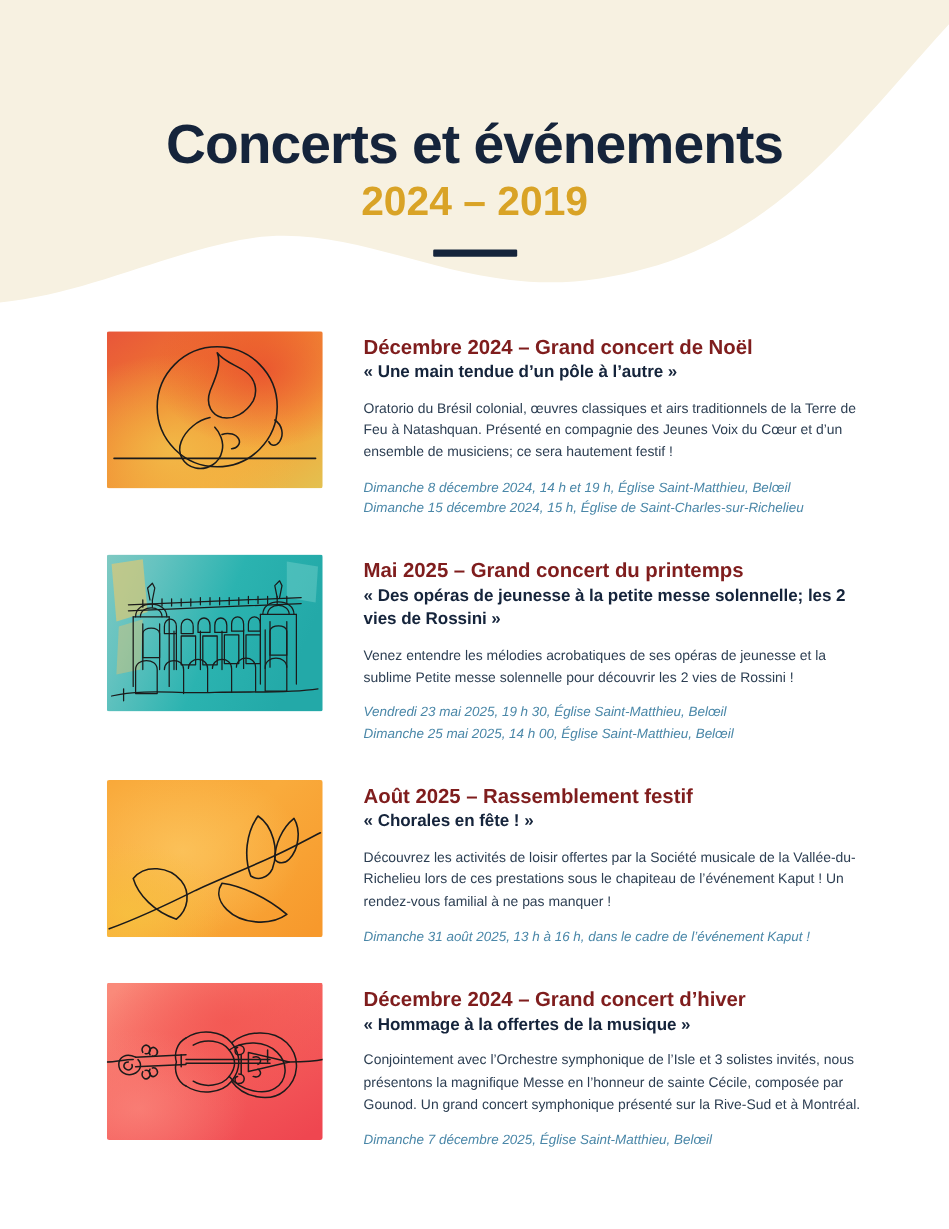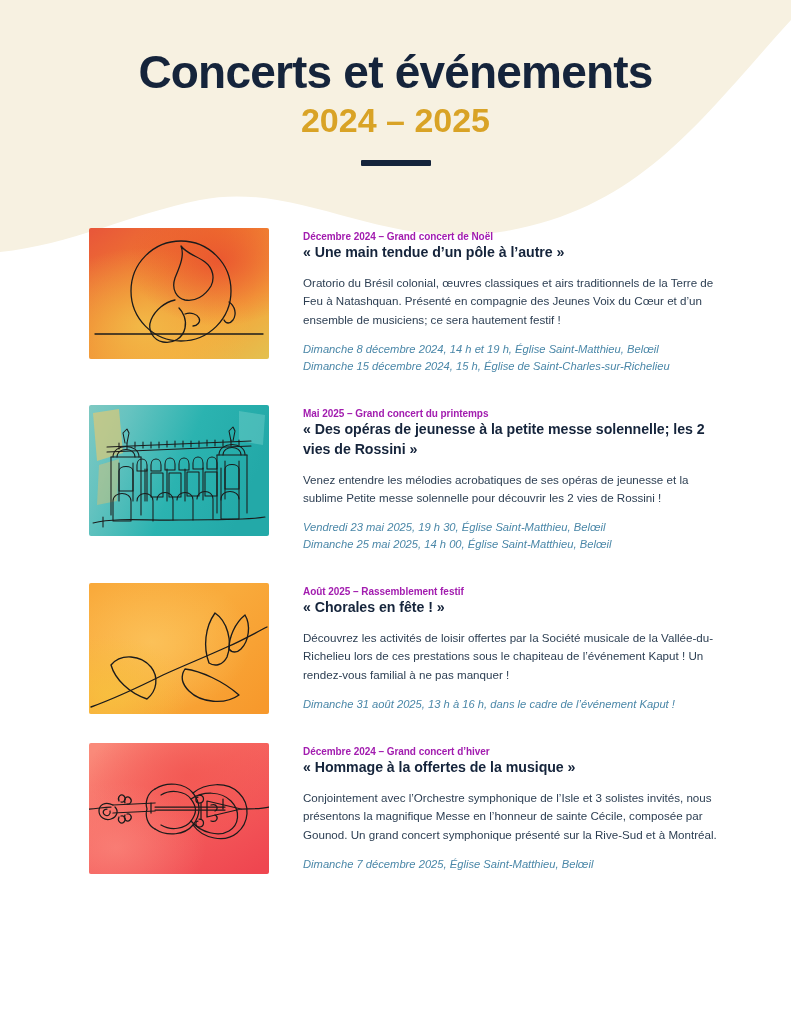--- a/index.html
+++ b/index.html
@@ -24,21 +24,21 @@
     height: 300px;
     z-index: 0;
     pointer-events: none;
   }
 
   
   .header {
     position: relative;
     z-index: 2;
     text-align: center;
-    padding-top: 48px;
+    padding-top: 96px;
   }
   .header-title {
     font-size: 46px;
     font-weight: 700;
     color: #15243b;
     letter-spacing: -0.8px;
     line-height: 1.05;
     margin: 0;
   }
   .header-years {
@@ -79,23 +79,23 @@
     position: relative;
   }
   .event-thumb svg { display: block; width: 180px; height: 131px; }
 
   .event-body {
     flex: 1 1 auto;
     padding-left: 34px;
     padding-top: 2px;
   }
   .event-title {
-    font-size: 10px;
+    font-size: 17px;
     font-weight: 700;
-    color: #a21caf;
+    color: #7f1d1d;
     line-height: 1.38;
     margin: 0;
     letter-spacing: -0.05px;
   }
   .event-subtitle {
     font-size: 14.2px;
     font-weight: 700;
     color: #15243b;
     line-height: 1.38;
     margin: 0;
@@ -123,21 +123,21 @@
 
 <svg class="bg-wave" viewBox="0 0 791 300" preserveAspectRatio="none" aria-hidden="true">
   <path d="M0,0 L791,0 L791,20
            C700,120 640,210 500,232
            C380,251 300,180 200,200
            C130,214 70,245 0,252 Z" fill="#f7f1e1"></path>
 </svg>
 
 <div class="header">
   <h1 class="header-title">Concerts et événements</h1>
-  <div class="header-years">2024 – 2025</div>
+  <div class="header-years">2024 – 2019</div>
   <div class="header-rule"></div>
 </div>
 
 <div class="events">
 
   <div class="event">
     <div class="event-thumb">
       <svg viewBox="0 0 180 131">
         <defs>
           <linearGradient id="g1" x1="0" y1="0" x2="1" y2="1">

